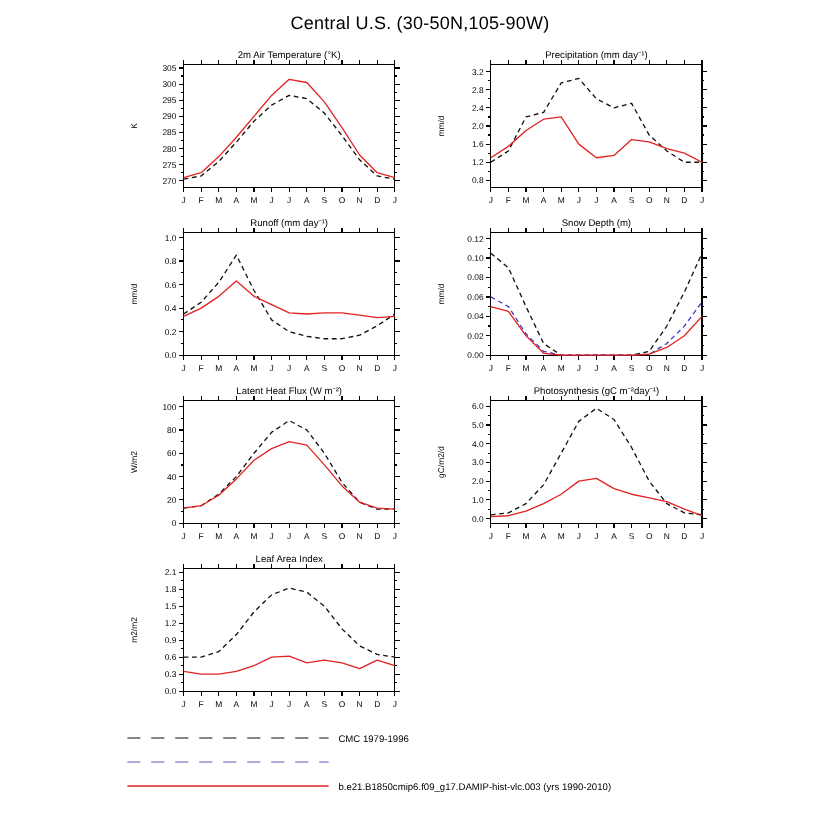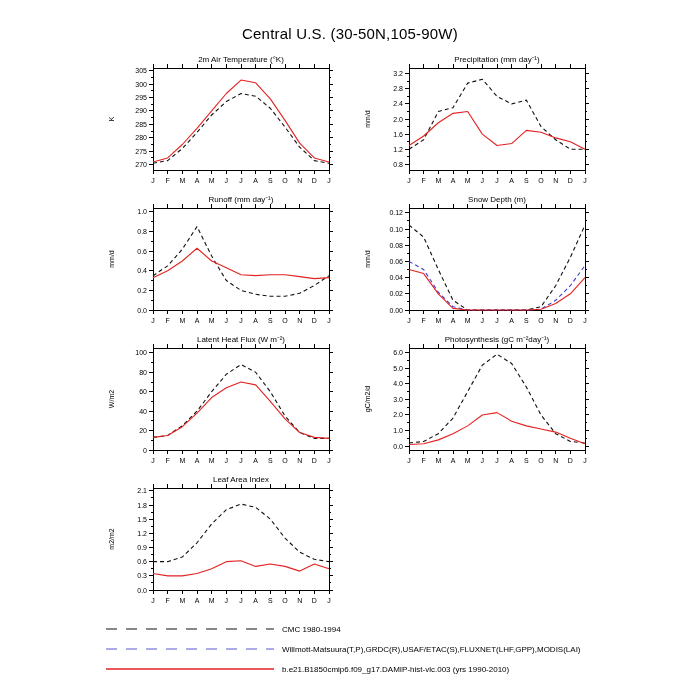--- a/index.html
+++ b/index.html
@@ -1,18 +1,18 @@
 <!DOCTYPE html>
 <html><head>
 <meta charset="utf-8">
 <style>
   html,body{margin:0;padding:0;background:#ffffff;}
   body{width:700px;height:700px;font-family:"Liberation Sans",sans-serif;color:#000;overflow:hidden;}
   .page{position:relative;width:700px;height:700px;}
-  .main-title{text-align:center;font-size:15px;font-weight:400;margin:0;padding:25px 0 10px 0;letter-spacing:0.2px;}
+  .main-title{text-align:center;font-size:15px;font-weight:400;margin:0;padding:11px 0 10px 0;letter-spacing:0.2px;}
   .charts{display:grid;grid-template-columns:238px 238px;column-gap:18px;row-gap:2px;justify-content:center;text-align:right;}
   .chart-cell{width:238px;height:138px;}
   .chart-cell svg{display:block;}
   .legend{margin:14px 0 0 106px;}
   .legend-row{display:flex;align-items:center;gap:8px;margin-bottom:10px;}
   .legend-line{display:inline-block;width:168px;height:10px;}
   .legend-line svg{display:block;}
   .legend-label{font-size:8px;white-space:nowrap;}
 </style>
 </head>
@@ -593,29 +593,28 @@
       </div>
   </div>
 
   <div class="legend">
     <div class="legend-row">
       <span class="legend-line">
           <svg width="168" height="10">
             <line x1="0" y1="5" x2="168" y2="5" stroke="#606060" stroke-width="1.4" stroke-dasharray="11,9"></line>
           </svg>
         </span>
-      <span class="legend-label">CMC 1980-1994</span>
+      <span class="legend-label">CMC 1979-1996</span>
     </div>
     <div class="legend-row">
       <span class="legend-line">
           <svg width="168" height="10">
             <line x1="0" y1="5" x2="168" y2="5" stroke="#9191dc" stroke-width="1.4" stroke-dasharray="11,9"></line>
           </svg>
         </span>
-      <span class="legend-label">Willmott-Matsuura(T,P),GRDC(R),USAF/ETAC(S),FLUXNET(LHF,GPP),MODIS(LAI)</span>
     </div>
     <div class="legend-row">
       <span class="legend-line">
           <svg width="168" height="10">
             <line x1="0" y1="5" x2="168" y2="5" stroke="#e32222" stroke-width="1.4"></line>
           </svg>
         </span>
       <span class="legend-label">b.e21.B1850cmip6.f09_g17.DAMIP-hist-vlc.003 (yrs 1990-2010)</span>
     </div>
   </div>

